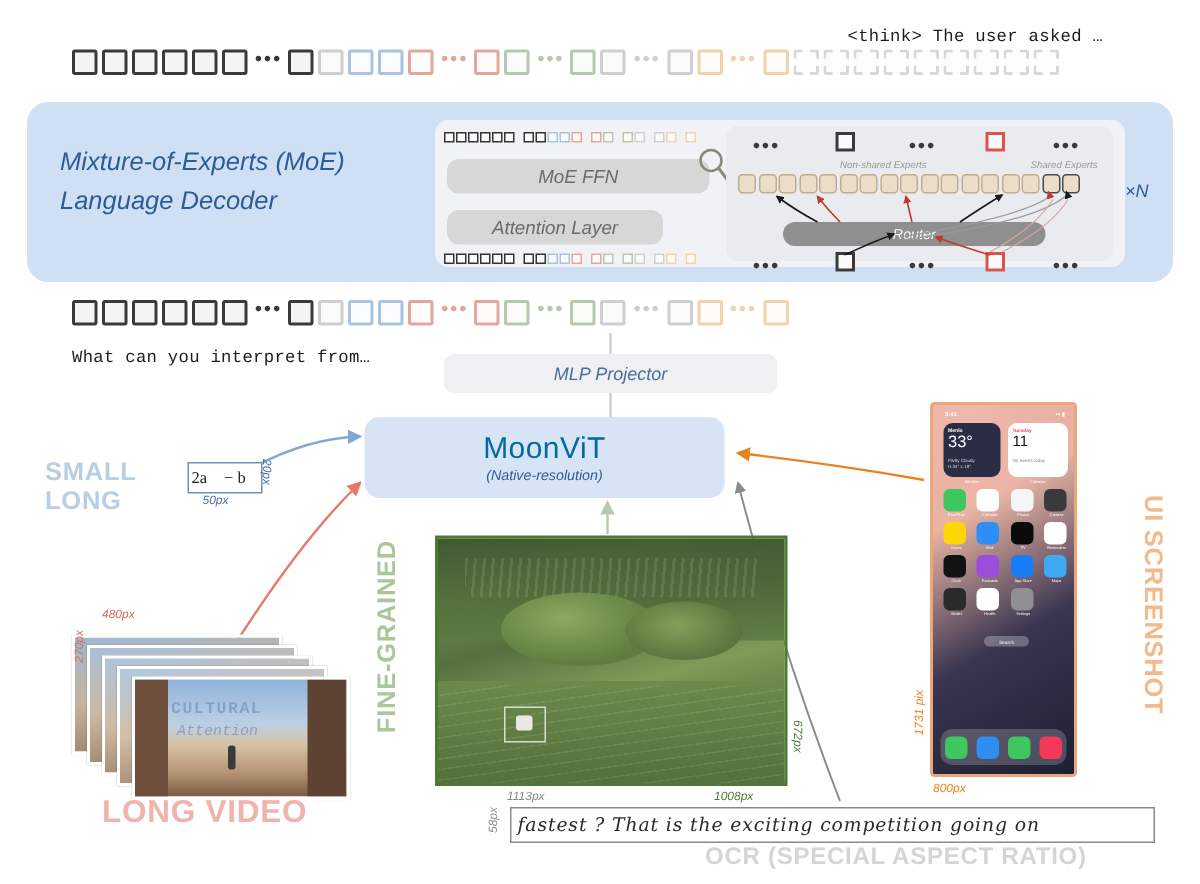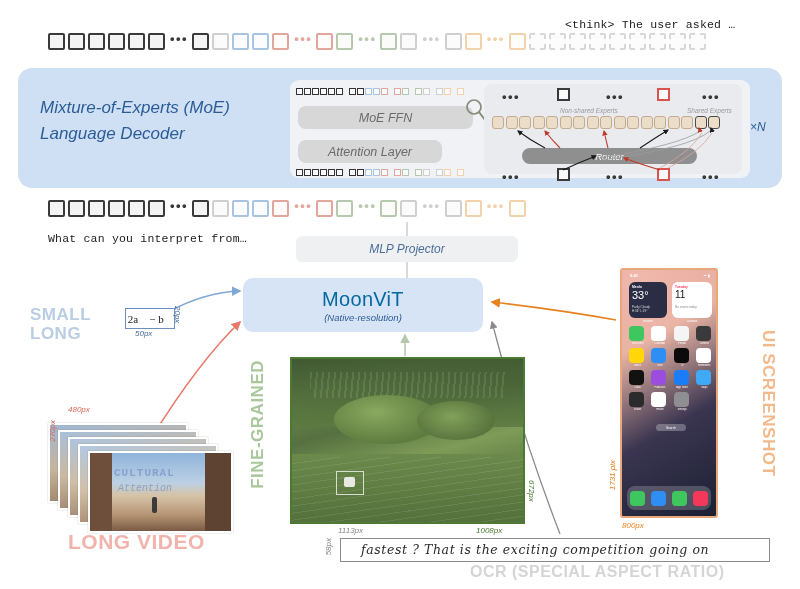--- a/index.html
+++ b/index.html
@@ -91,21 +91,21 @@
   #phone{left:620px;top:268px;width:98px;height:250px;border:2px solid #e8a87c;
          box-sizing:border-box;overflow:hidden;border-radius:3px;}
   .appicon{width:15px;height:15px;border-radius:4px;}
   .applab{font-size:2.6px;color:#fff;text-align:center;margin-top:1px;
           white-space:nowrap;overflow:hidden;}
   
   #ocr-strip{left:340px;top:538px;width:430px;height:24px;border:1px solid #8a8a8a;
              background:#fff;box-sizing:border-box;overflow:hidden;}
   #ocr-hand{font-family:"DejaVu Serif",serif;font-style:italic;font-size:12.5px;
             color:#2a2a2a;white-space:nowrap;padding-left:4px;line-height:22px;
-            letter-spacing:.6px;margin-left:16px;}
+            letter-spacing:.6px;}
   svg.overlay{position:absolute;left:0;top:0;width:800px;height:589px;
               pointer-events:none;}
 </style>
 </head>
 <body>
 
 <div class="abs mono" style="left:565px;top:18px;">&lt;think&gt; The user asked …</div>
 
 <div class="abs tokrow" id="out-row" style="left:48px;top:33px;">
     <div class="tok k"></div>

